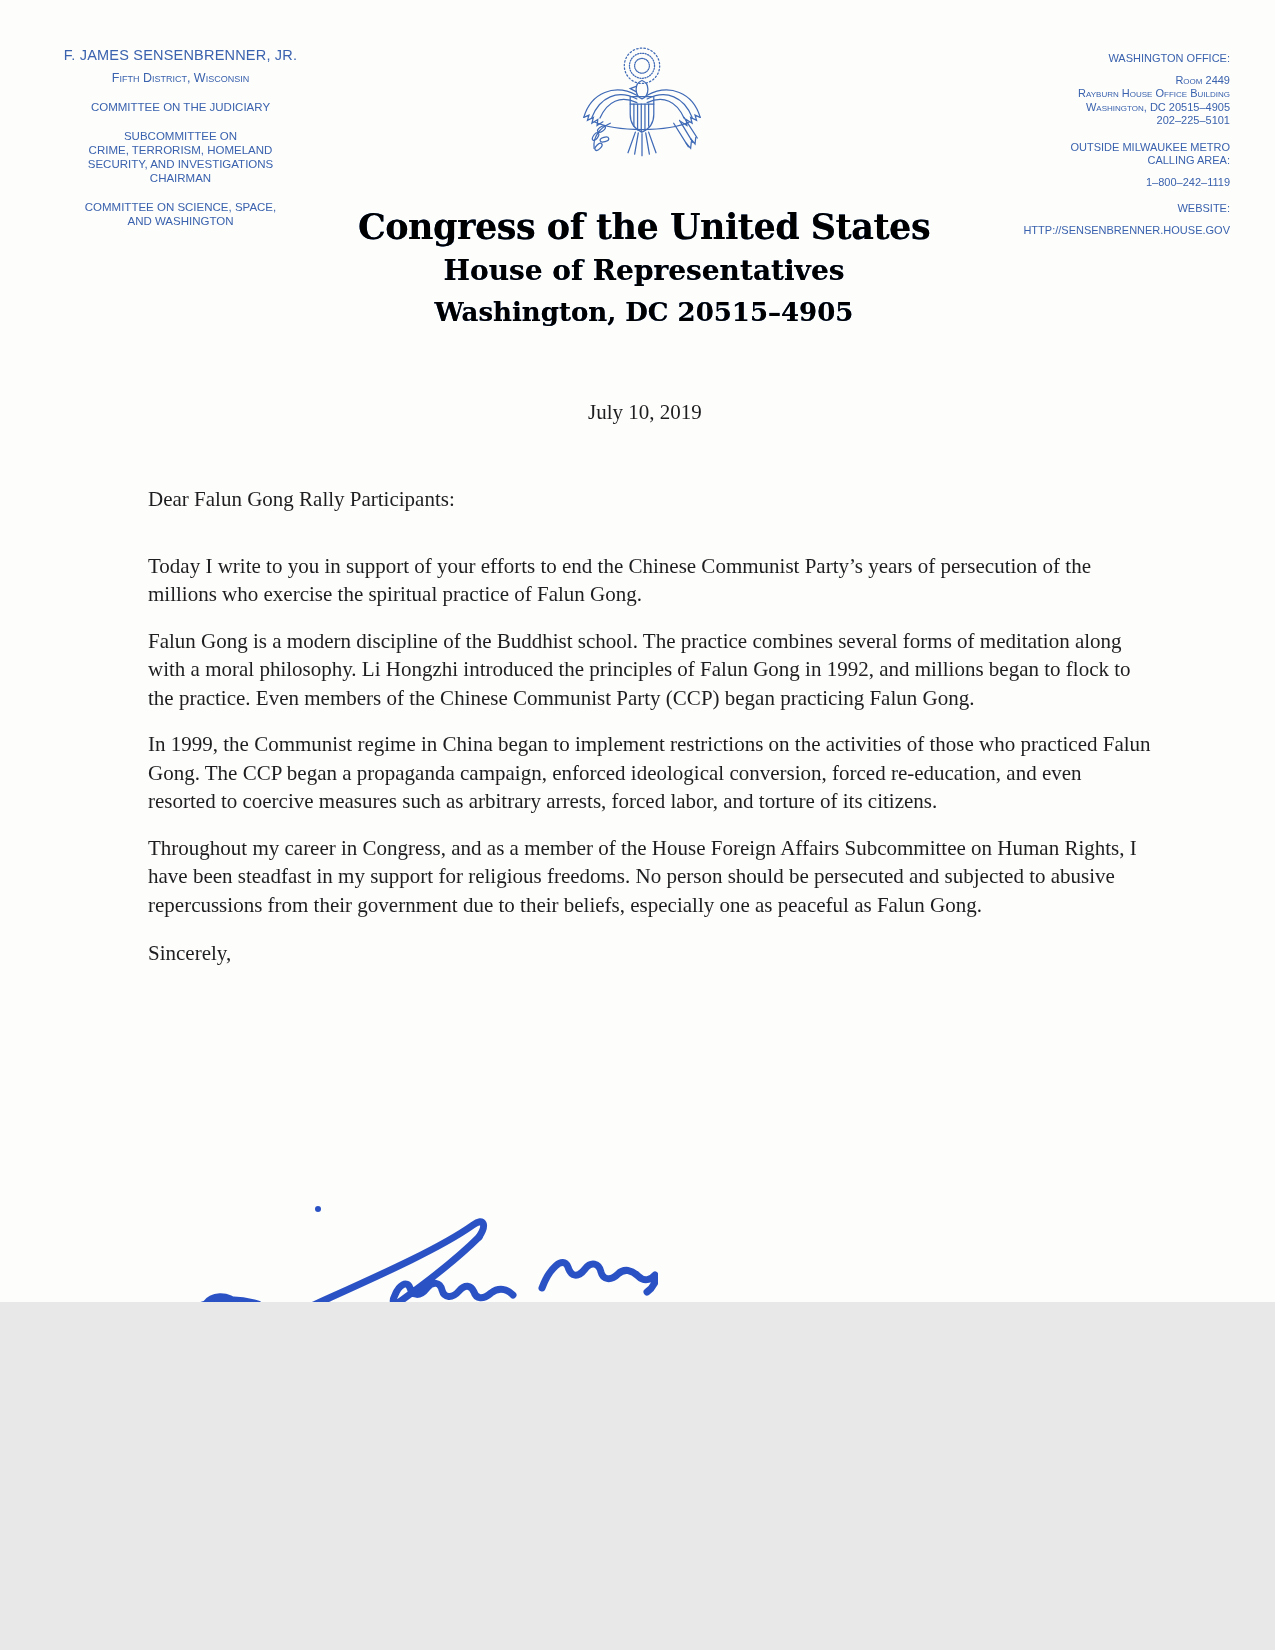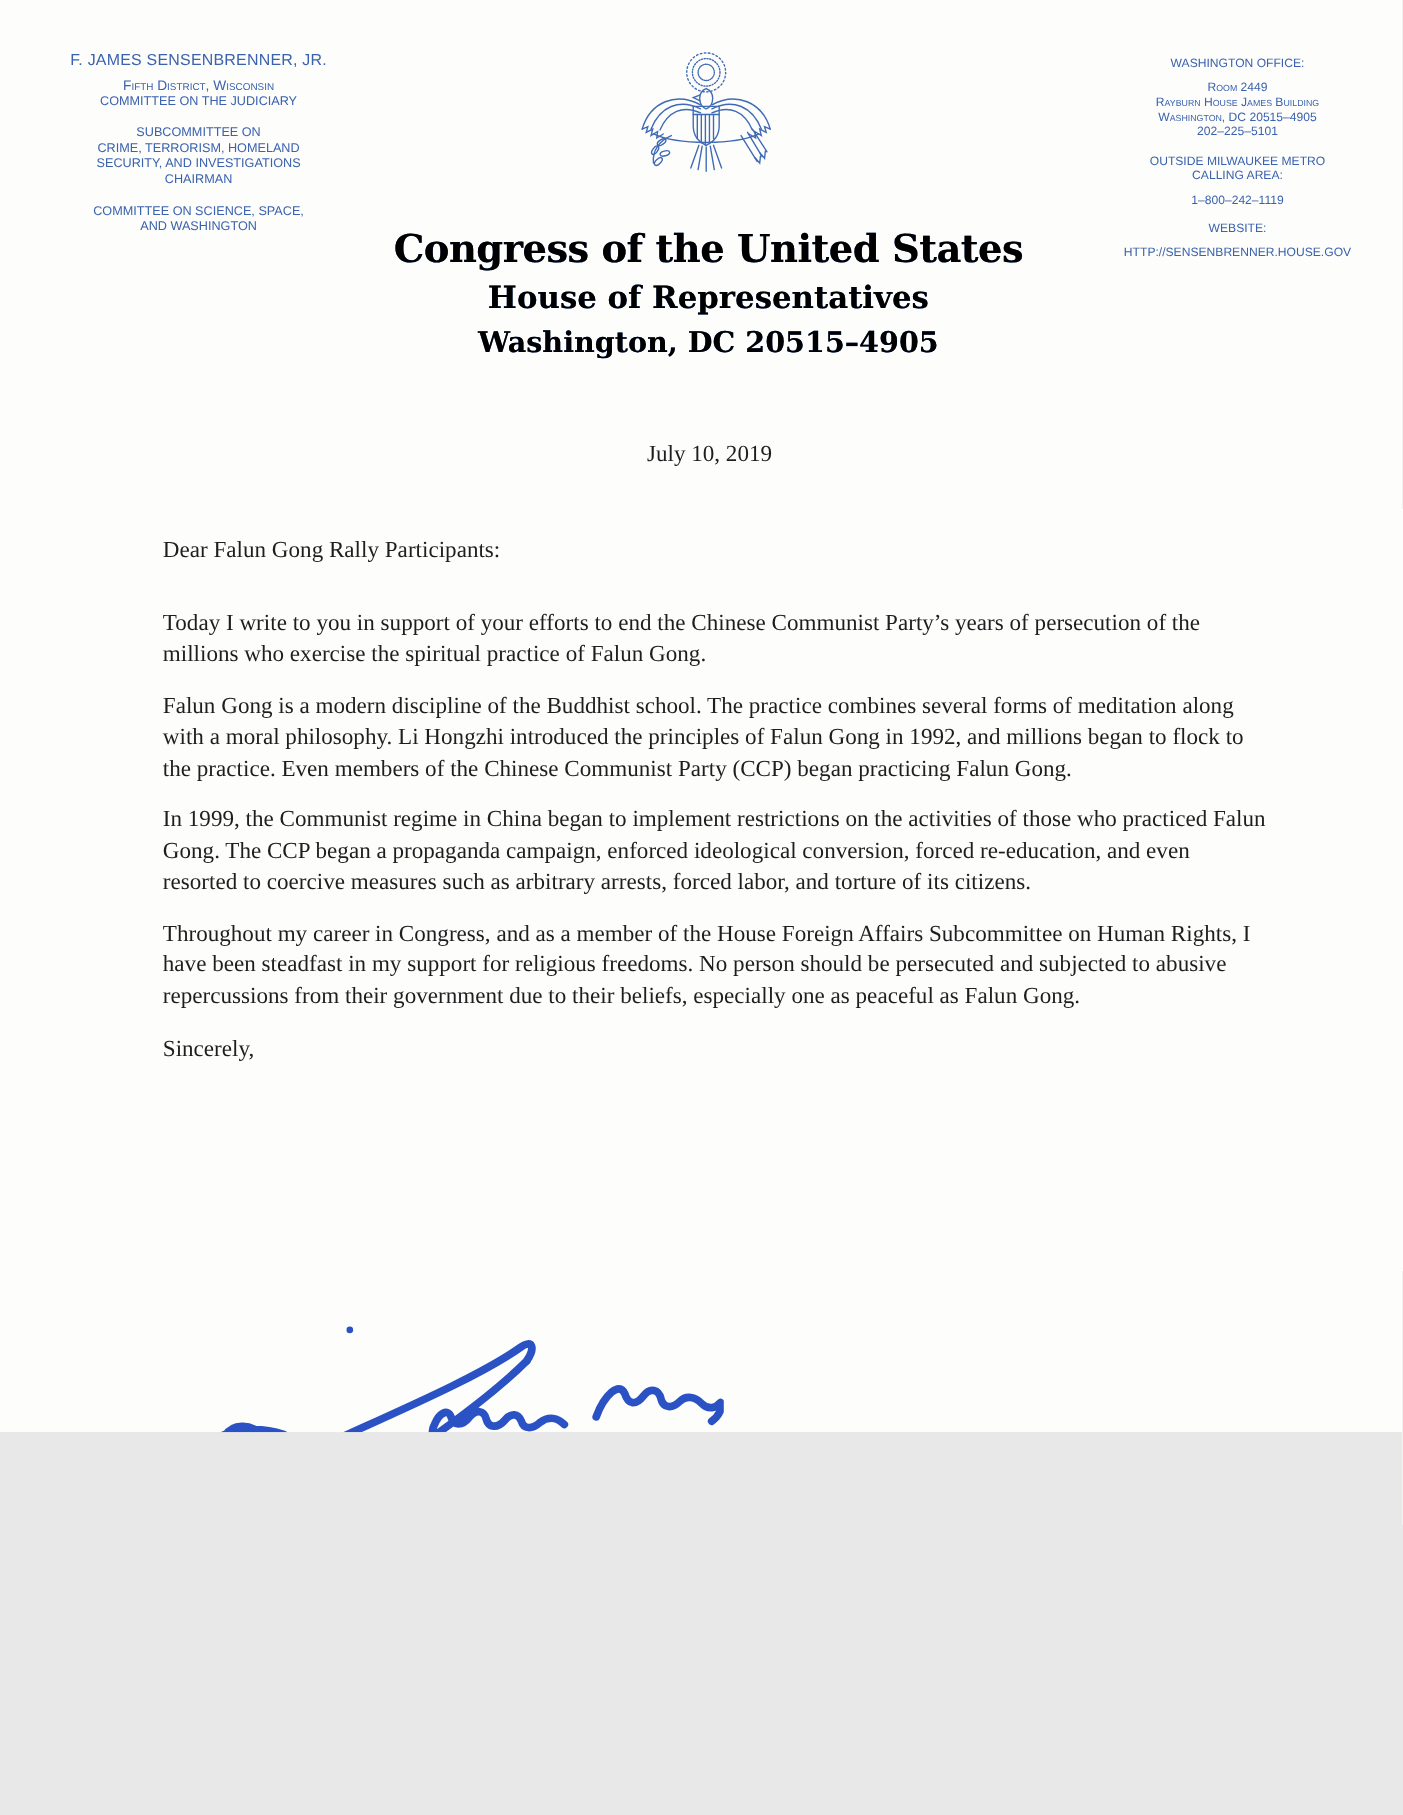--- a/index.html
+++ b/index.html
@@ -15,41 +15,41 @@
 
   
   .lh { color:#3a62ae; font-family:"Liberation Sans", sans-serif; }
   .sc { font-variant:small-caps; }
 
   .lh-left {
     position:absolute; left:58px; top:48px; width:245px;
     text-align:center; line-height:14px;
   }
   .lh-left .lh-name { font-size:14.5px; letter-spacing:.2px; margin-bottom:9px; }
-  .lh-left .lh-district { font-size:12.5px; }
+  .lh-left .lh-district { font-size:12.5px; margin-bottom:15px; }
   .lh-left .lh-line { font-size:11.5px; }
   .lh-left .gap { margin-top:15px; }
 
   .seal {
     position:absolute; left:572px; top:40px; width:140px; height:140px;
   }
   .seal svg { width:100%; height:100%; }
 
   .lh-title {
     position:absolute; left:344px; top:206px; width:600px;
     text-align:center; color:#000000;
     font-family:"DejaVu Serif", serif; font-weight:bold;
   }
   .lh-title .t1 { font-size:35px; letter-spacing:-.5px; line-height:42px; text-shadow:0 0 .4px #2f5cac; }
   .lh-title .t2 { font-size:28px; line-height:34px; margin-top:6px; text-shadow:0 0 .3px #2f5cac; }
   .lh-title .t3 { font-size:26px; line-height:32px; margin-top:8px; text-shadow:0 0 .3px #2f5cac; }
 
   .lh-right {
     position:absolute; left:1020px; top:52px; width:210px;
-    text-align:center; font-size:11px; line-height:13.5px;
+    text-align:right; font-size:11px; line-height:13.5px;
   }
   .lh-right .sec { margin-bottom:13px; }
   .lh-right .hdr { margin-bottom:8px; }
 
   
   .date-line {
     position:absolute; left:145px; top:400px; width:1000px;
     text-align:center; font-size:21px;
   }
   .body-block {
@@ -128,21 +128,21 @@
   <div class="lh-title">
     <div class="t1">Congress of the United States</div>
     <div class="t2">House of Representatives</div>
     <div class="t3">Washington, DC 20515–4905</div>
   </div>
 
   <div class="lh lh-right">
     <div class="sec">
       <div class="hdr">WASHINGTON OFFICE:</div>
       <div class="sc">Room 2449</div>
-      <div class="sc">Rayburn House James Building</div>
+      <div class="sc">Rayburn House Office Building</div>
       <div class="sc">Washington, DC 20515–4905</div>
       <div>202–225–5101</div>
     </div>
     <div class="sec">
       <div>OUTSIDE MILWAUKEE METRO</div>
       <div class="hdr">CALLING AREA:</div>
       <div>1–800–242–1119</div>
     </div>
     <div class="sec">
       <div class="hdr">WEBSITE:</div>

